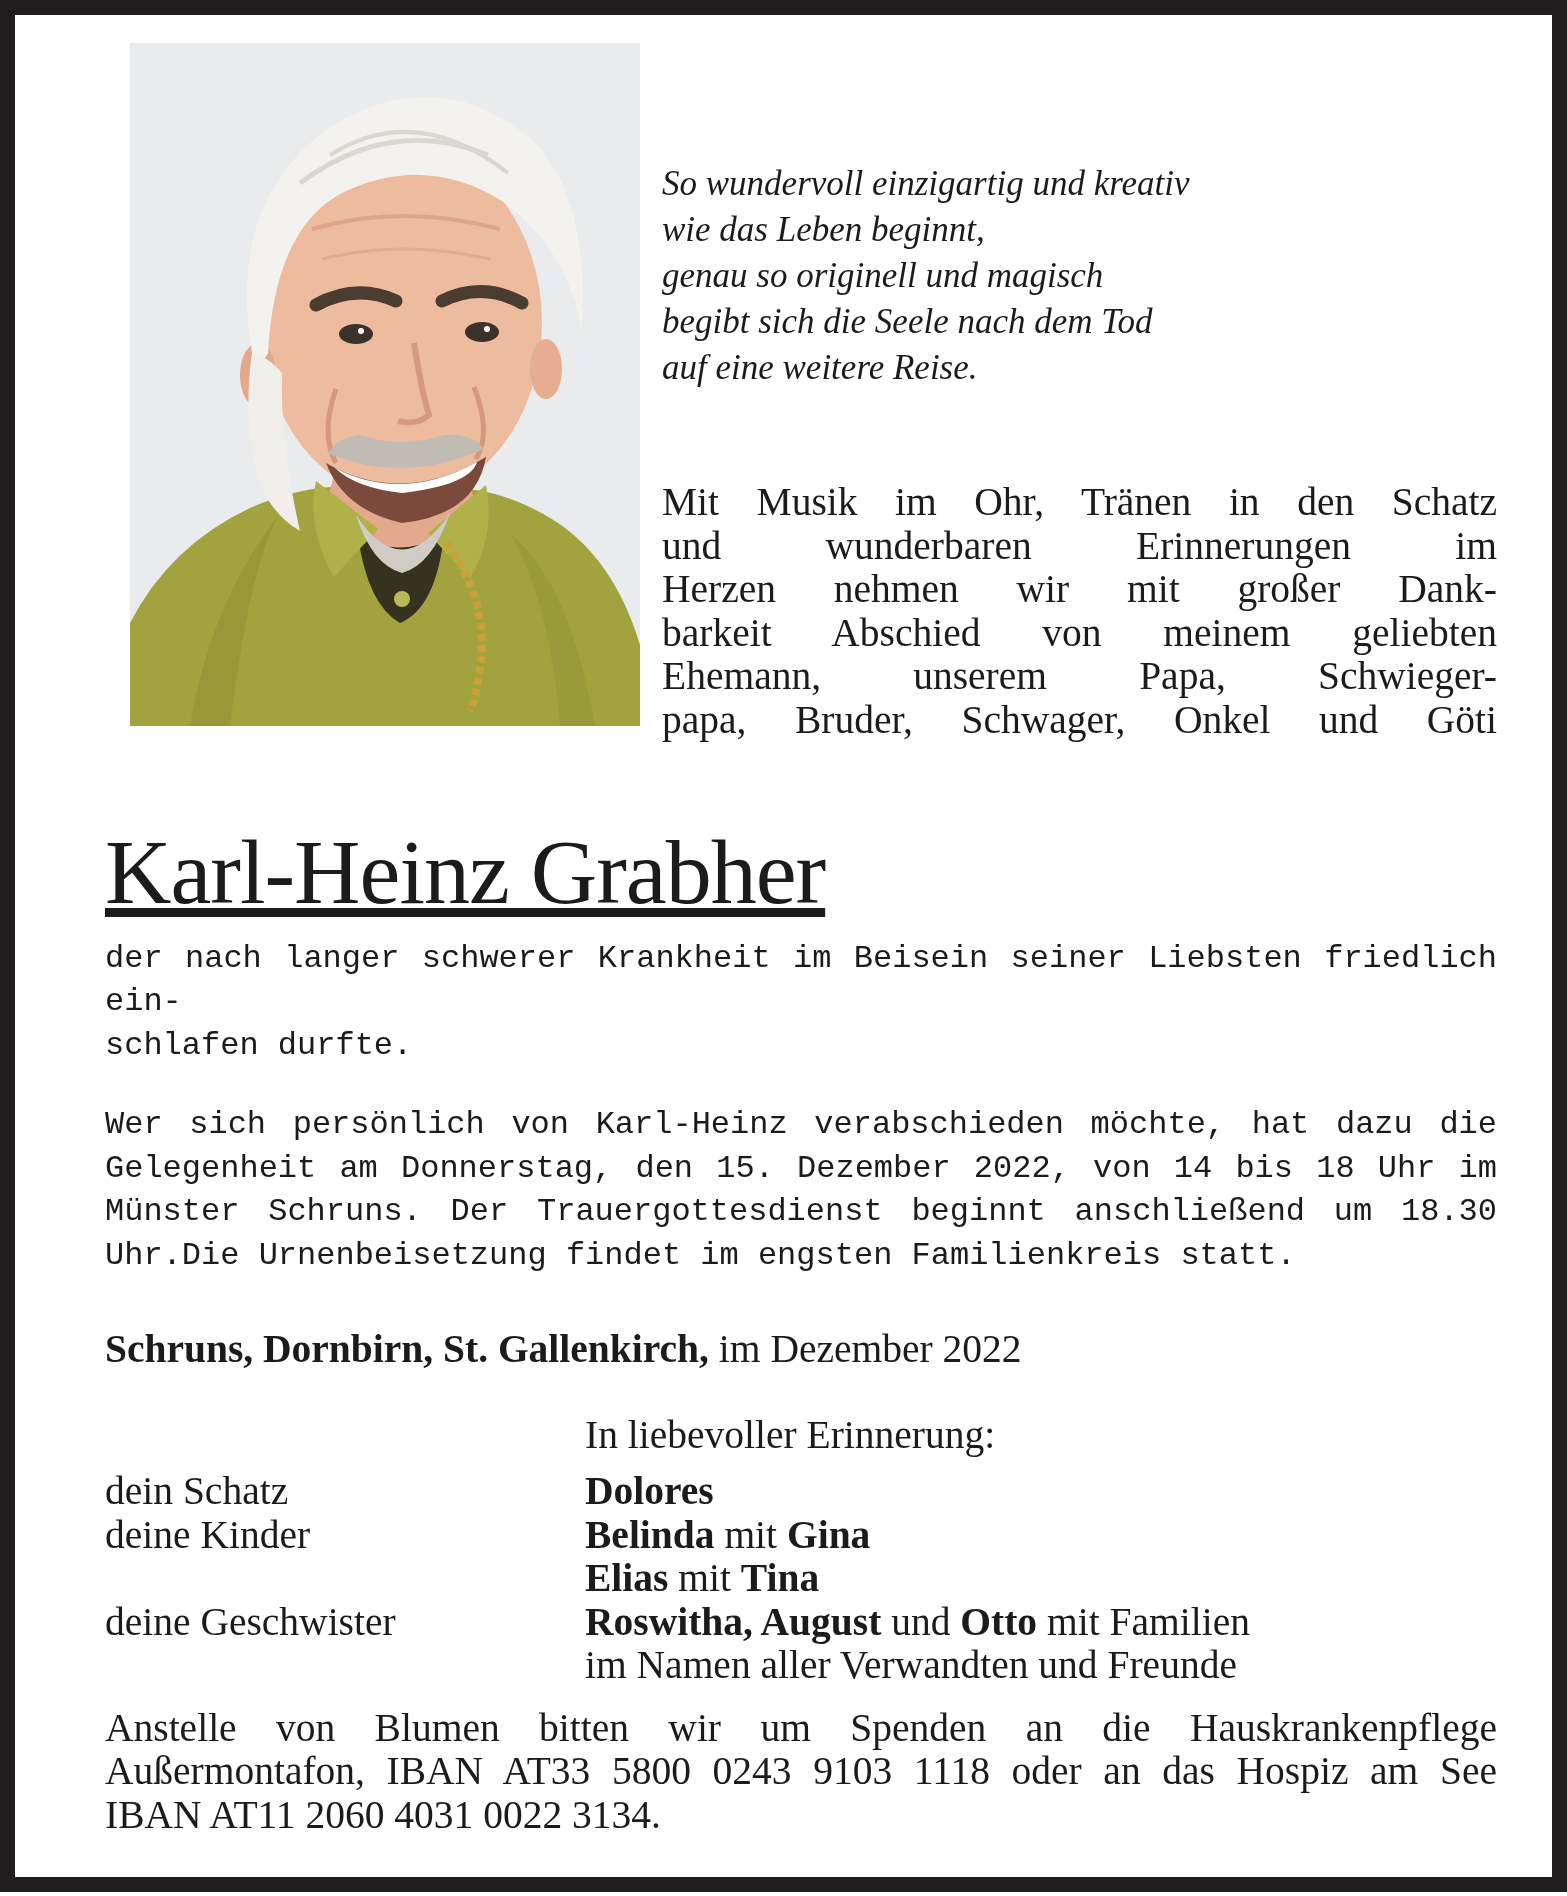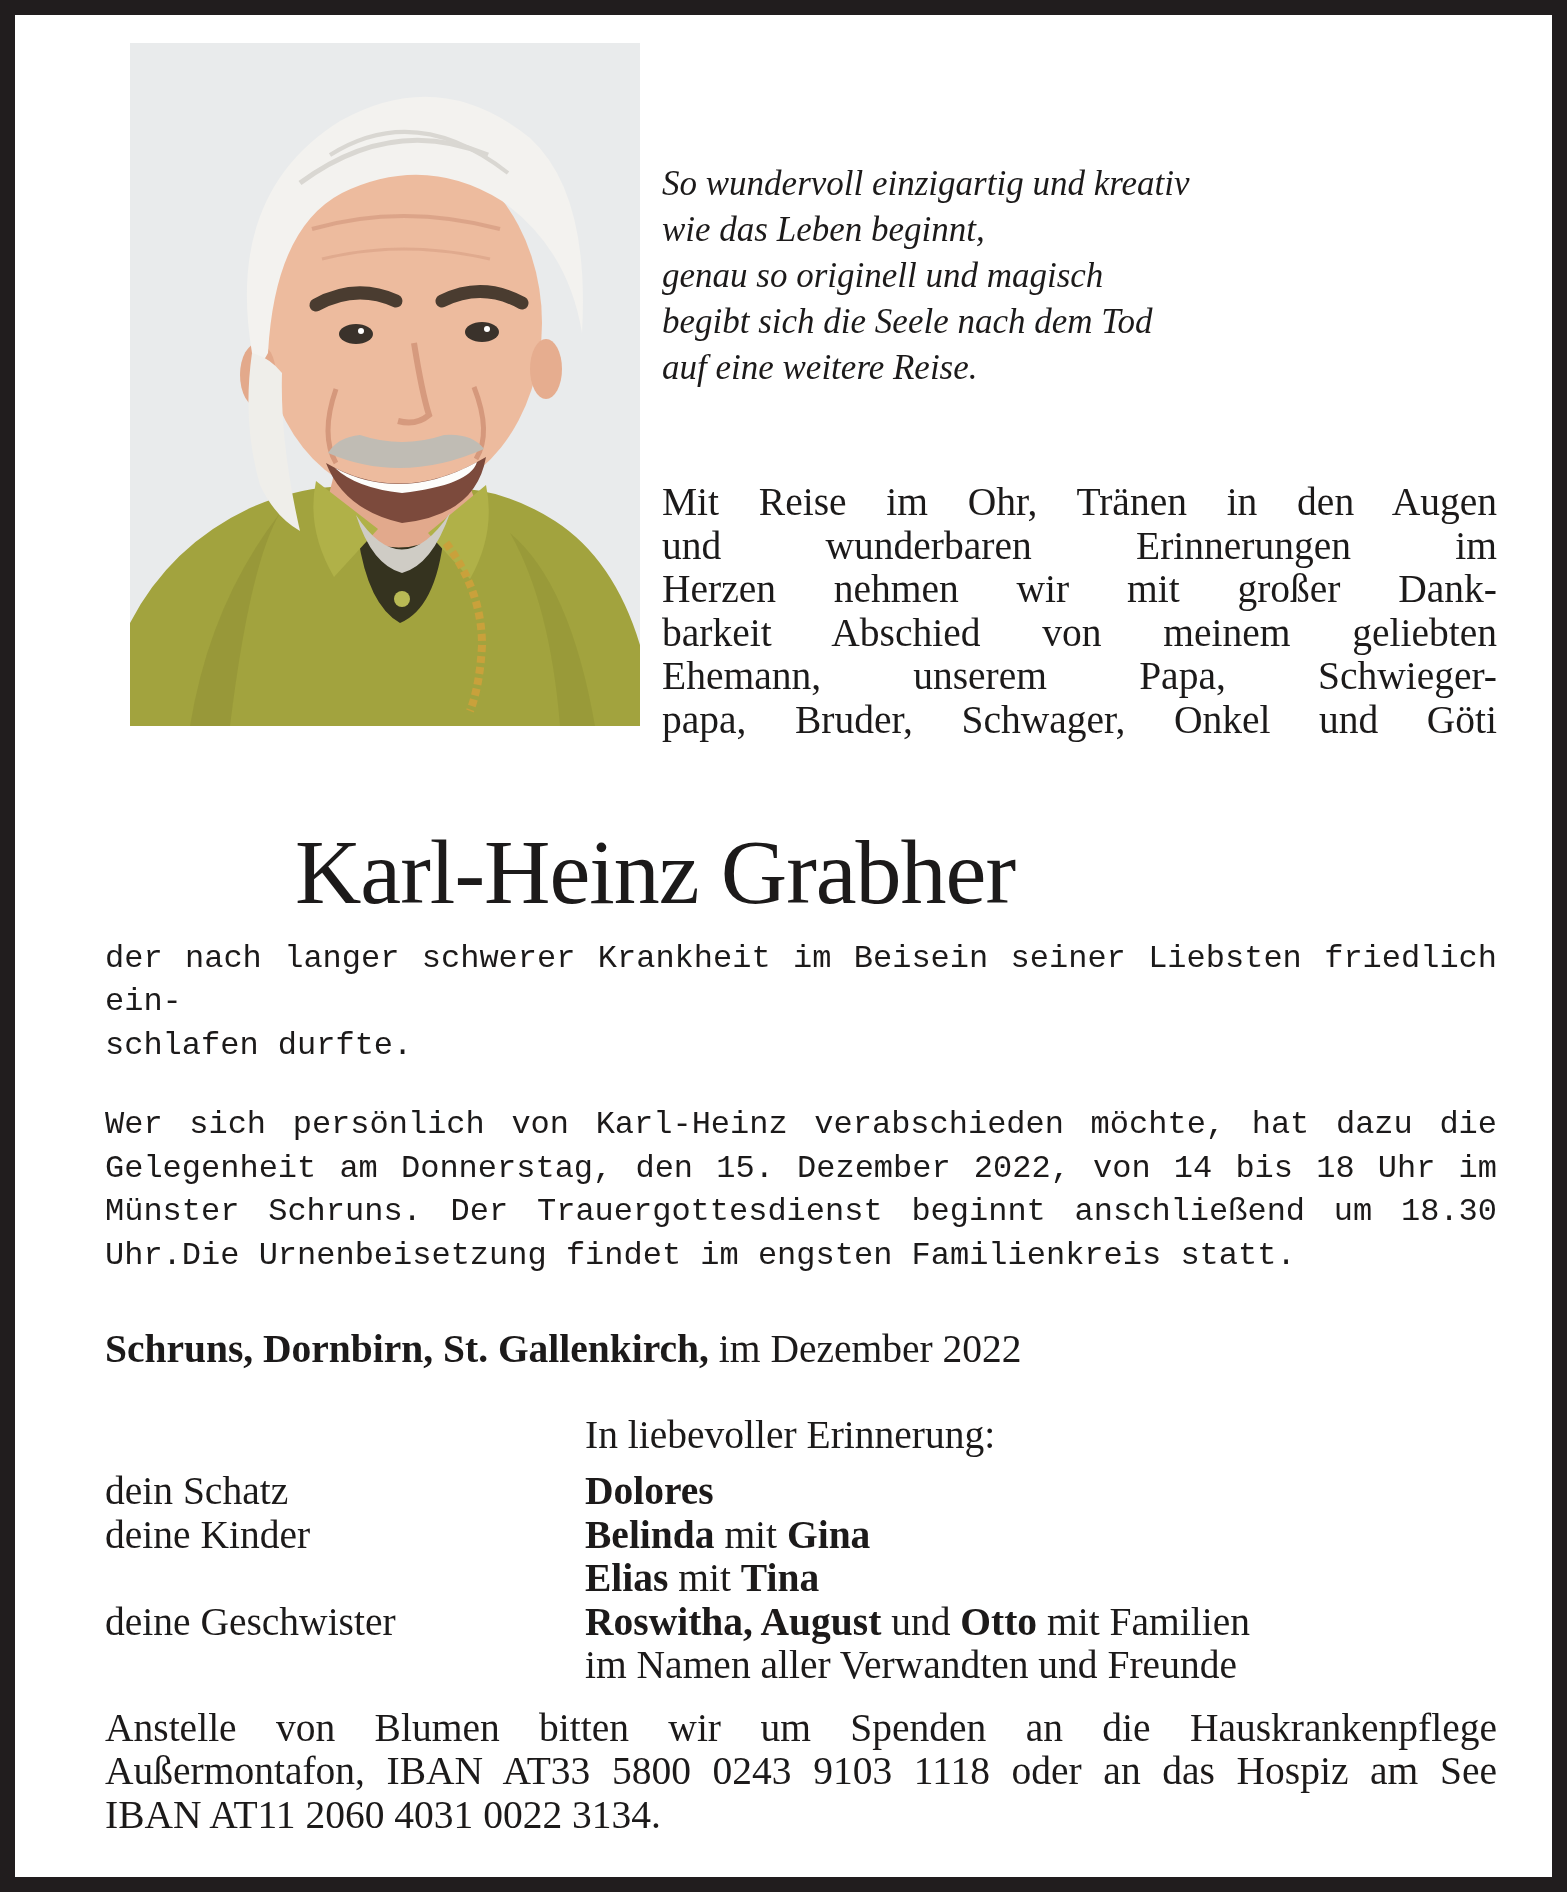--- a/index.html
+++ b/index.html
@@ -12,21 +12,21 @@
   .top-section{display:flex;margin:28px 55px 0 115px;}
   .photo-frame{width:510px;height:683px;flex:0 0 auto;overflow:hidden;}
   .right-col{margin-left:22px;width:845px;box-sizing:border-box;padding-top:118px;}
   .poem{font-style:italic;font-size:35px;line-height:46px;}
   .intro{margin-top:90px;font-size:39.5px;line-height:43.5px;}
 
   .justify-lines > div{text-align:justify;text-align-last:justify;}
   .justify-lines > div.last-line{text-align-last:left;}
   .justify-lines.justify-all > div.last-line{text-align-last:justify;}
 
-  .title-block{width:1100px;margin:82px 0 0 90px;text-align:center;}
+  .title-block{width:1100px;margin:82px 0 0 90px;text-decoration:underline;}
   .deceased-name{font-size:92px;line-height:1.05;letter-spacing:-1px;font-weight:400;}
   .dates{margin-top:22px;font-size:39px;font-weight:700;line-height:46px;}
   .date-sym{font-size:0.66em;vertical-align:0.38em;}
 
   .body-par{margin:0 55px 0 90px;font-size:32px;line-height:43.5px;font-family:Liberation Mono, monospace;}
   .par-death{margin-top:16px;}
   .par-farewell{margin-top:36px;}
 
   .places{margin:50px 55px 0 90px;font-size:39.5px;line-height:44px;}
   .bold{font-weight:700;}
@@ -101,21 +101,21 @@
 
     <div class="right-col">
       <div class="poem">
           <div>So wundervoll einzigartig und kreativ</div>
           <div>wie das Leben beginnt,</div>
           <div>genau so originell und magisch</div>
           <div>begibt sich die Seele nach dem Tod</div>
           <div class="last-line">auf eine weitere Reise.</div>
         </div>
       <div class="intro justify-lines justify-all">
-          <div>Mit Reise im Ohr, Tränen in den Augen</div>
+          <div>Mit Musik im Ohr, Tränen in den Schatz</div>
           <div>und wunderbaren Erinnerungen im</div>
           <div>Herzen nehmen wir mit großer Dank-</div>
           <div>barkeit Abschied von meinem geliebten</div>
           <div>Ehemann, unserem Papa, Schwieger-</div>
           <div class="last-line">papa, Bruder, Schwager, Onkel und Göti</div>
         </div>
     </div>
   </div>
 
   <div class="title-block">

